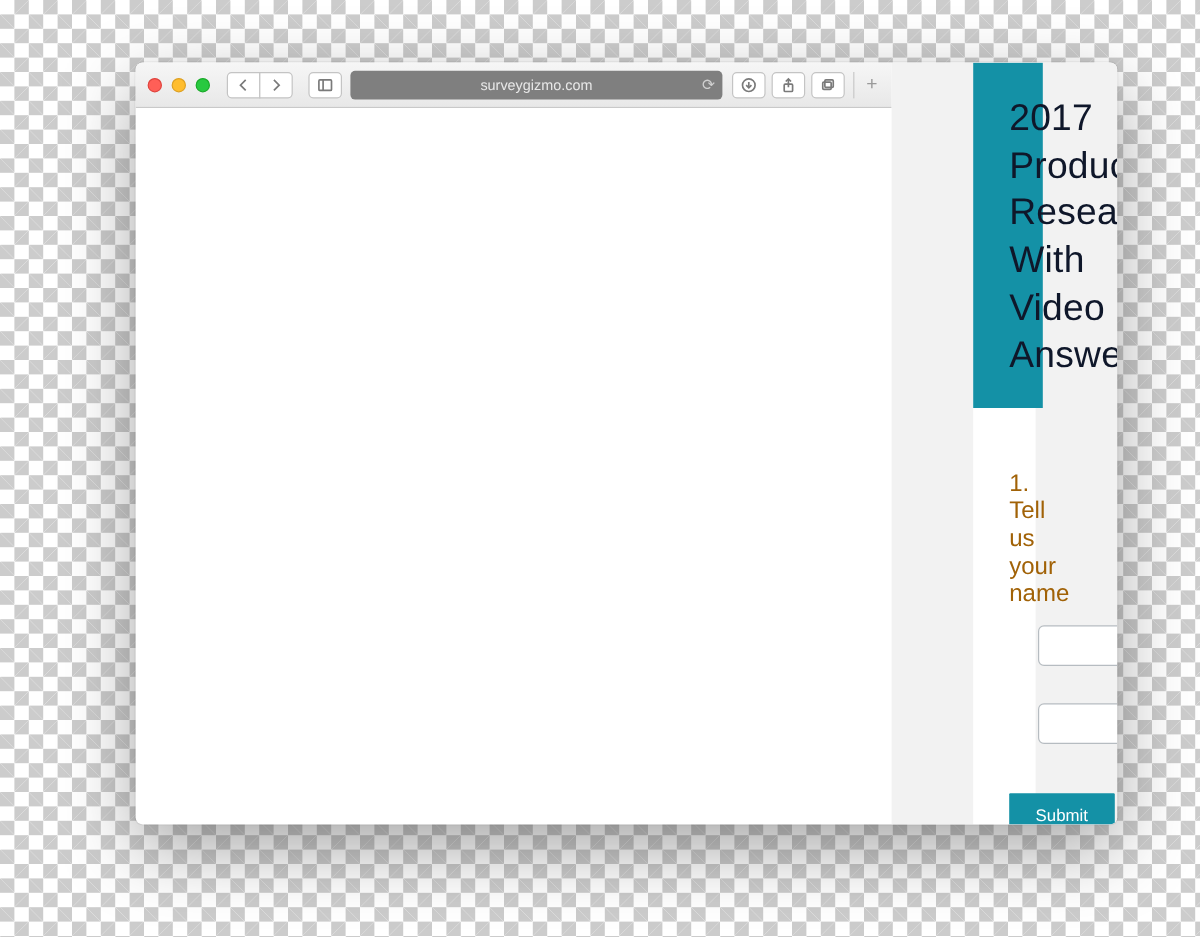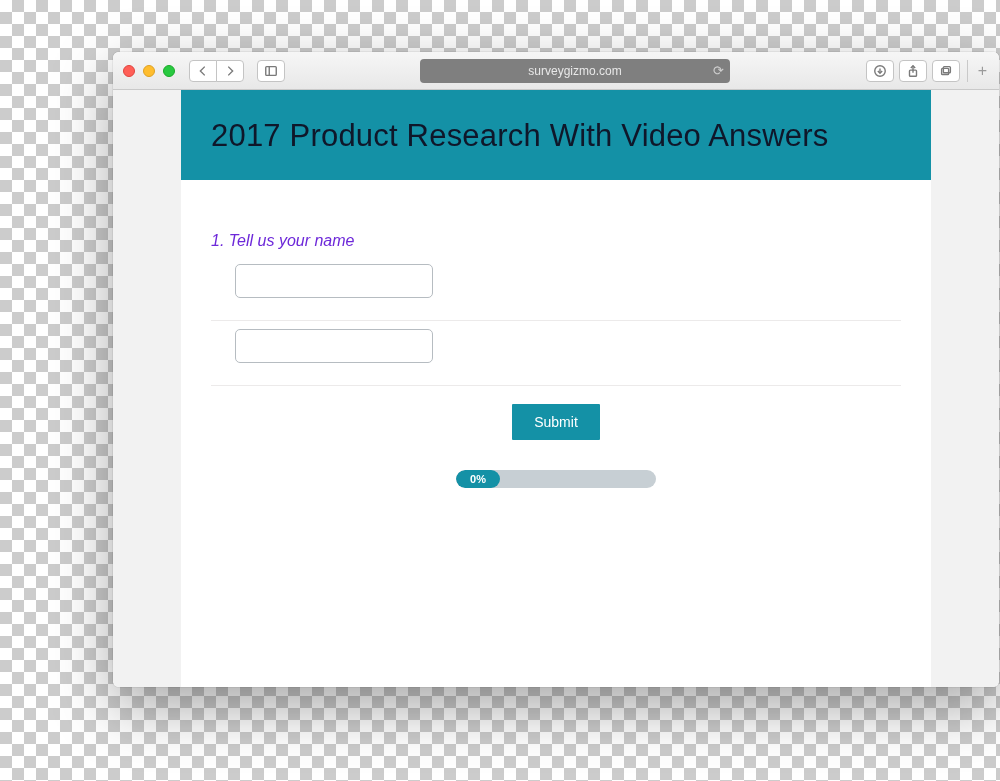--- a/index.html
+++ b/index.html
@@ -14,28 +14,28 @@
     background-size: 24px 24px;
     background-position: 0 0, 0 12px, 12px -12px, -12px 0px;
     background-color: #fff;
     font-family: -apple-system, BlinkMacSystemFont, "Helvetica Neue", Arial, sans-serif;
     position: relative;
   }
   .window {
     position: absolute;
     left: 113px;
     top: 52px;
-    width: 886px;
+    width: 818px;
     height: 635px;
     background: #fff;
     border-radius: 6px;
     box-shadow: 0 20px 60px rgba(0,0,0,0.35), 0 0 0 1px rgba(0,0,0,0.05);
     overflow: hidden;
     display: flex;
-    flex-direction: column;
+    flex-direction: row;
   }
   .titlebar {
     height: 38px;
     background: linear-gradient(#f6f6f6, #e8e8e8);
     border-bottom: 1px solid #c9c9c9;
     display: flex;
     align-items: center;
     padding: 0 10px;
     gap: 8px;
   }
@@ -100,24 +100,23 @@
   .header h1 {
     font-weight:400;
     font-size: 31px;
     line-height: 1.28;
     letter-spacing: 0.2px;
   }
   .form-area { padding: 44px 30px 10px 30px; }
   .q { padding: 8px 0 22px 0; border-bottom:1px solid #eceaea; }
   .q:last-of-type { border-bottom:1px solid #eceaea; }
   .q-label {
-    color:#6d28d9;
-    font-size:16px;
+    color:#a16207;
+    font-size:20px;
     margin-bottom:14px;
-    font-style:italic;
   }
   .q input[type=text] {
     margin-left:24px;
     width:198px;
     height:34px;
     border:1px solid #b6bcc1;
     border-radius:5px;
     padding: 4px 8px;
     font-size:14px;
     background:#fff;

